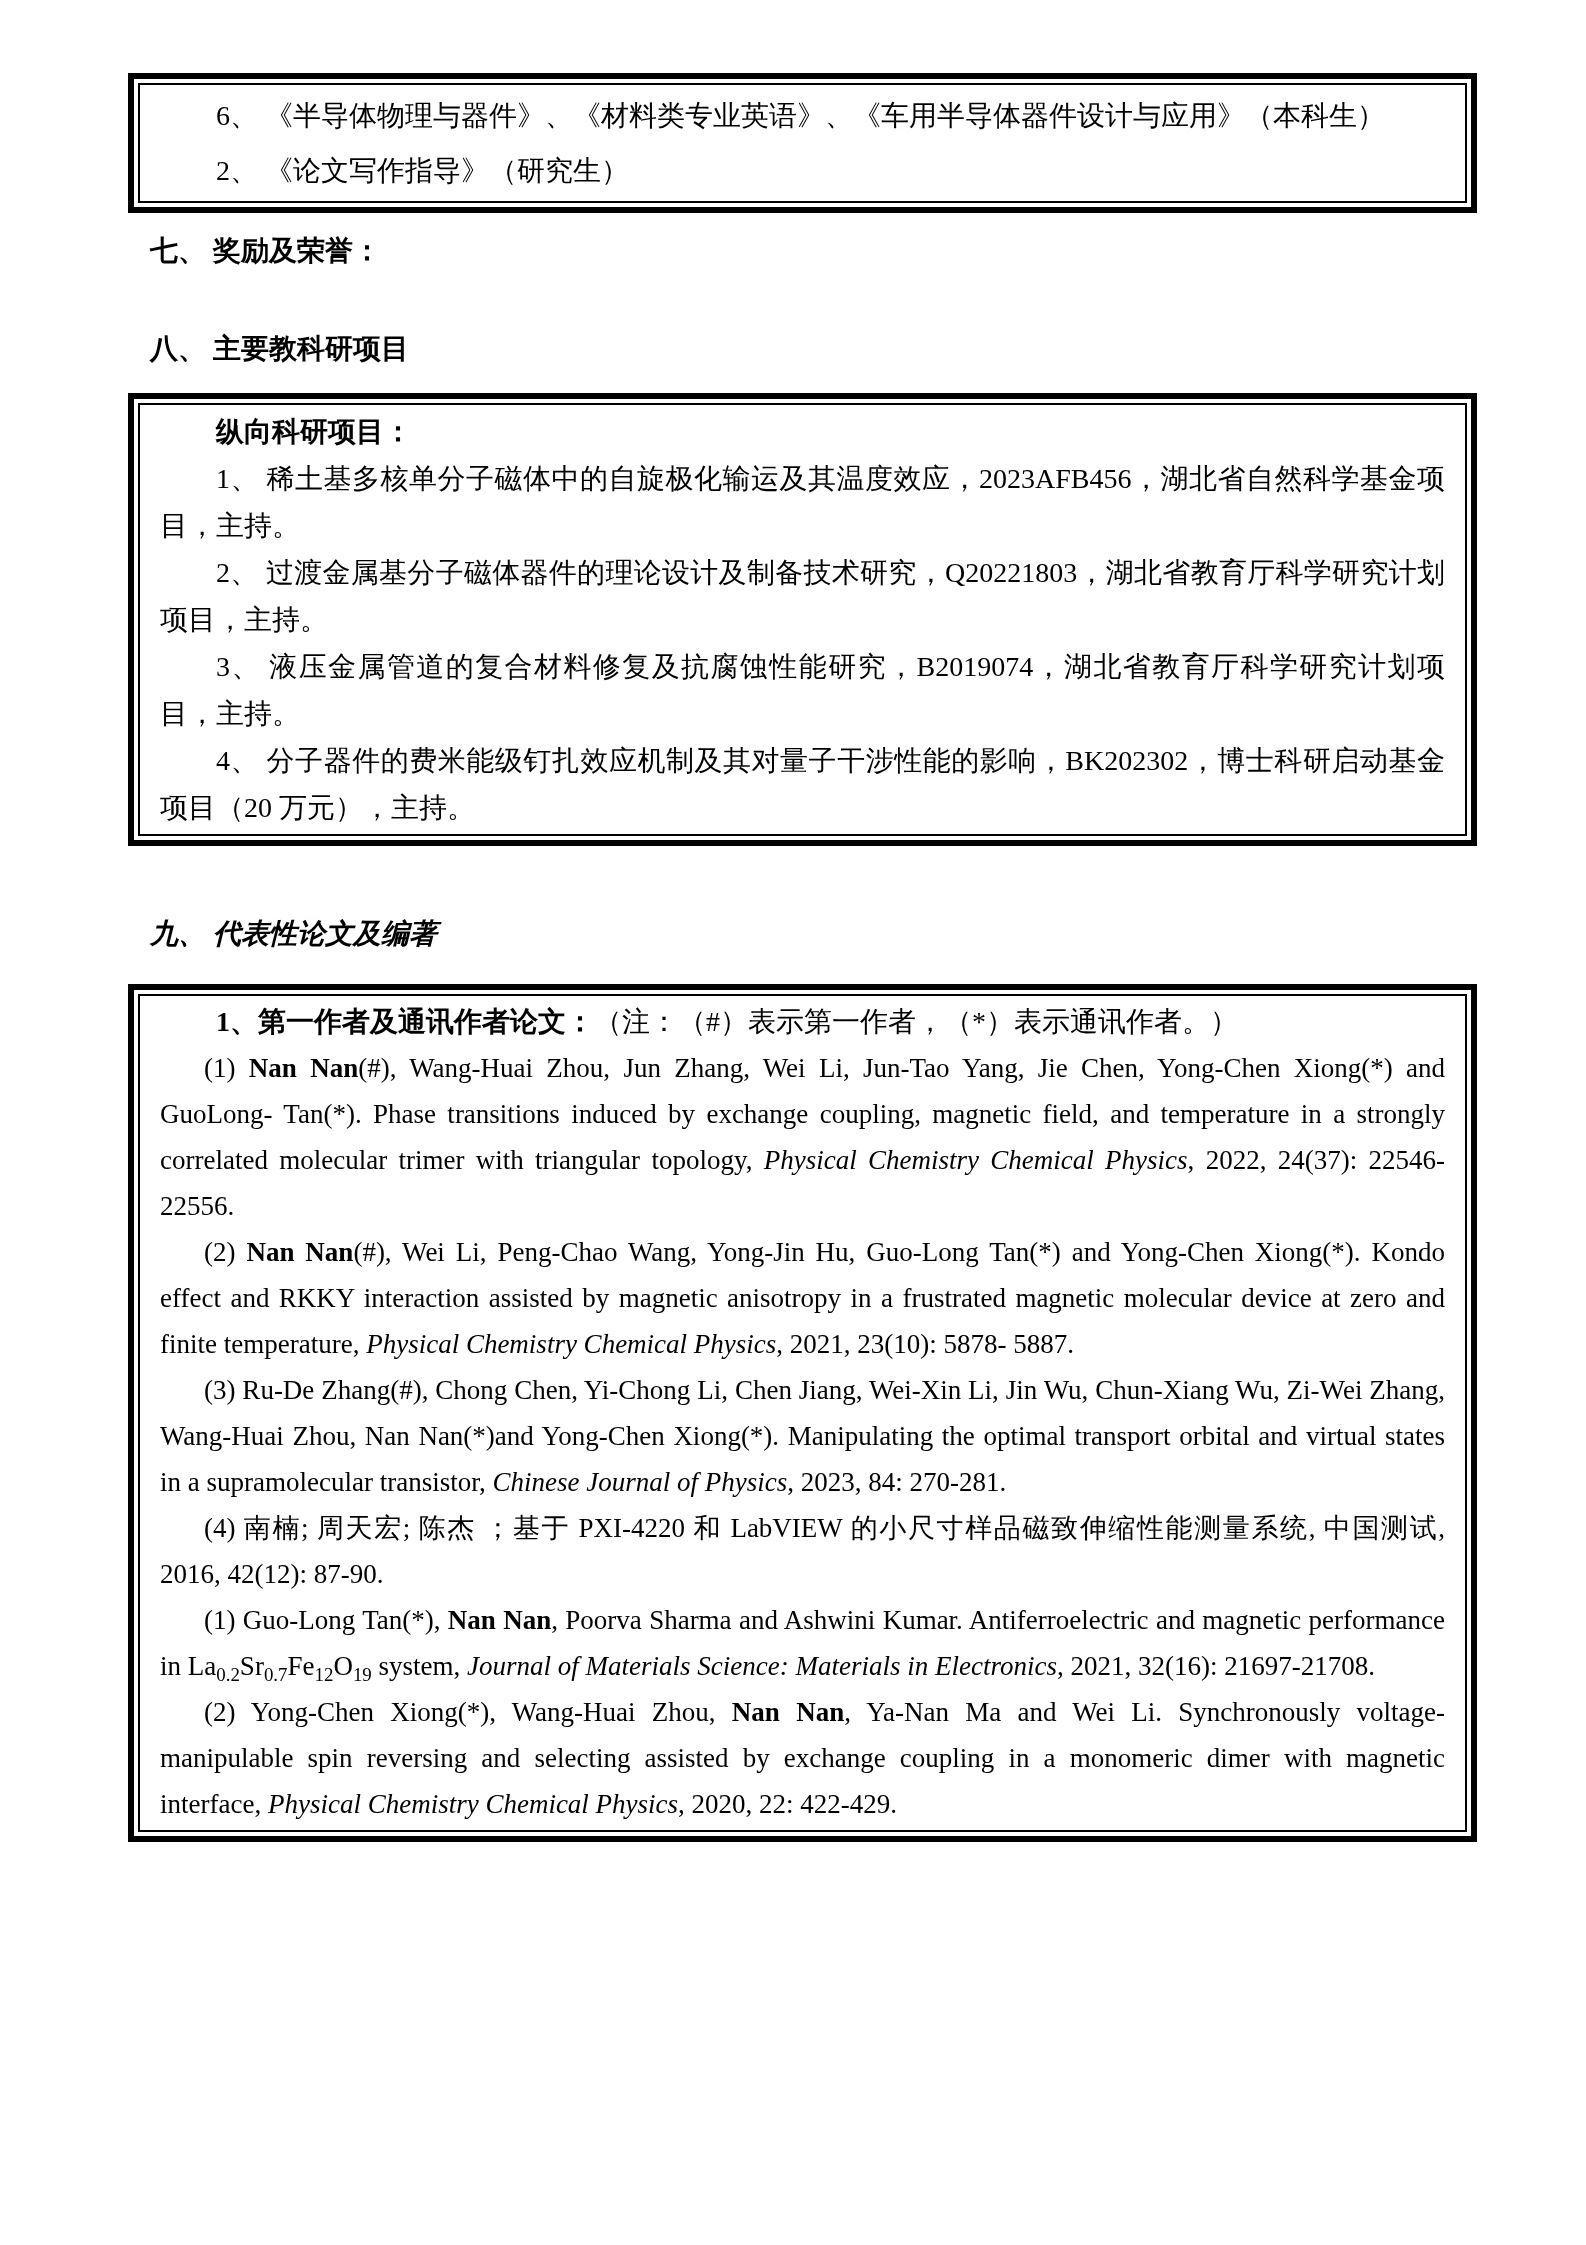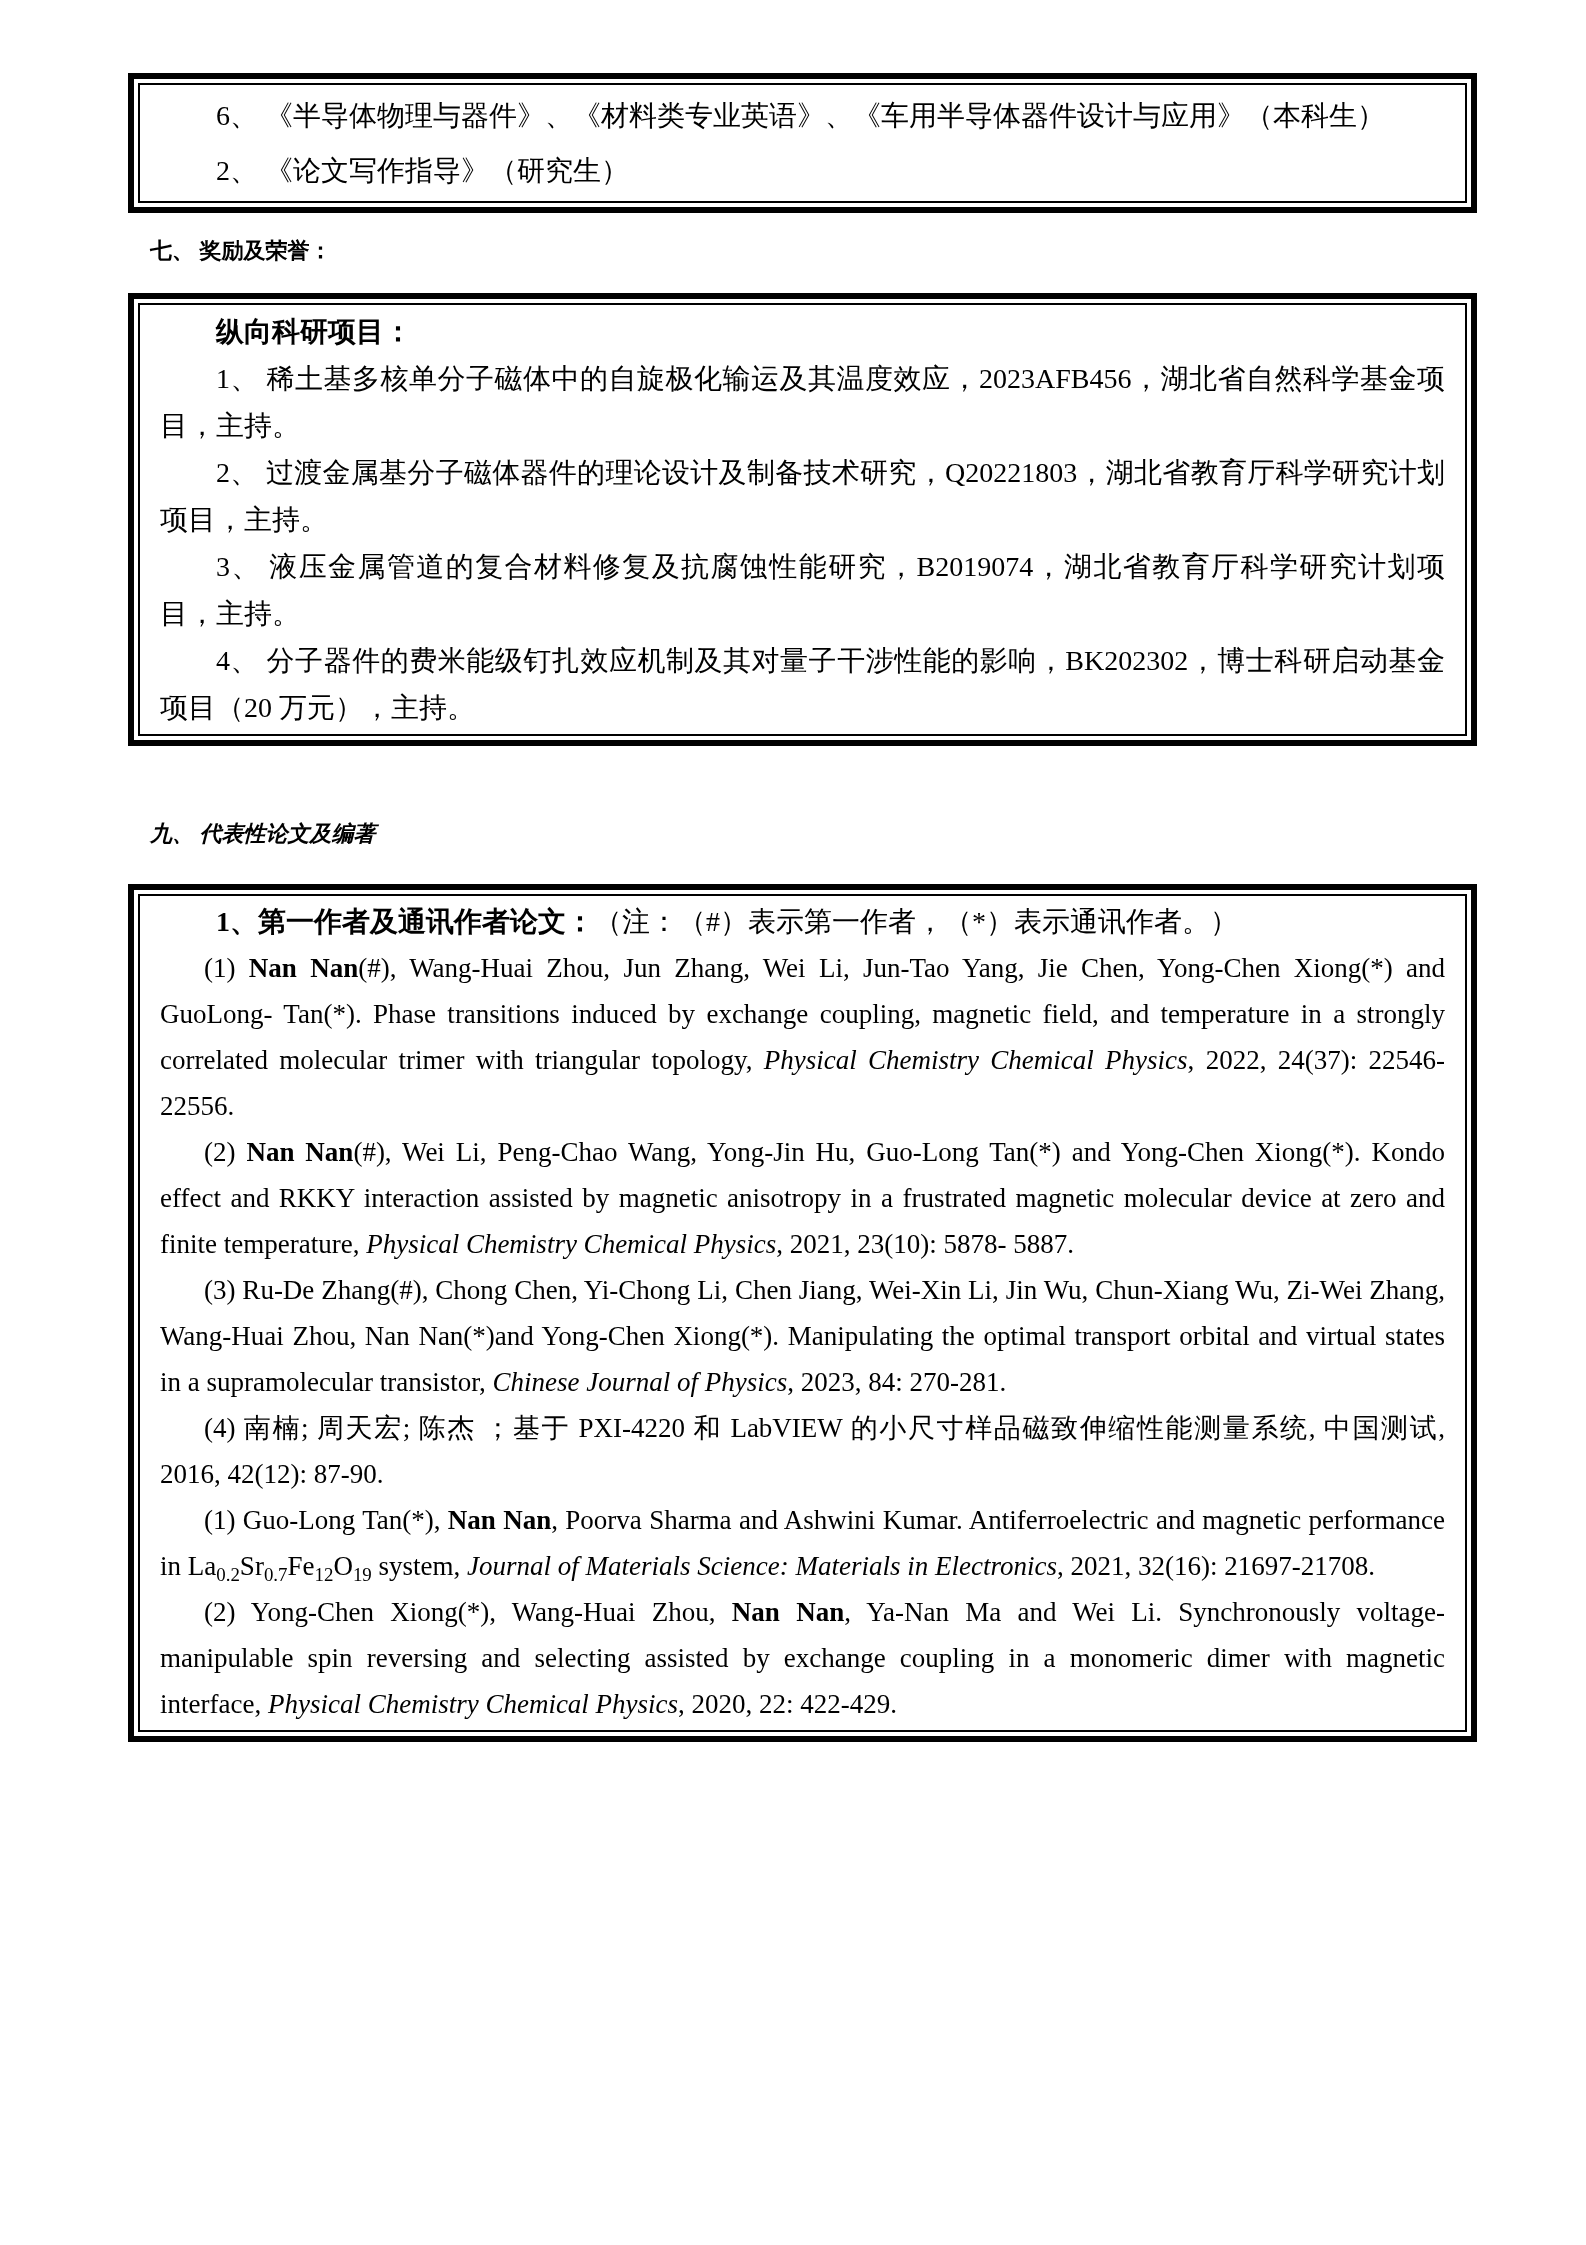--- a/index.html
+++ b/index.html
@@ -18,21 +18,21 @@
     box-sizing: border-box;
     border: 6px solid #000000;
     padding: 4px;
     background: #ffffff;
   }
   .box-inner {
     border: 2px solid #000000;
     padding: 3px 20px;
   }
   h2.section-heading {
-    font-size: 22px;
+    font-size: 28px;
     line-height: 36px;
     font-weight: bold;
     margin: 0 0 0 150px;
   }
   #courses-box { margin-top: 73px; }
   #awards-heading { margin: 20px 0 24px 150px; }
   #projects-heading { margin: 62px 0 26px 150px; }
   #publications-heading { margin: 70px 0 32px 150px; font-style: italic; }
 
   p { margin: 0; text-align: justify; }
@@ -69,20 +69,21 @@
 
   <section class="box" id="courses-box">
     <div class="box-inner">
       <p class="cn-line">6、 《半导体物理与器件》、《材料类专业英语》、《车用半导体器件设计与应用》（本科生）</p>
       <p class="cn-line">2、 《论文写作指导》（研究生）</p>
     </div>
   </section>
 
   <h2 class="section-heading" id="awards-heading">七、 奖励及荣誉：</h2>
 
+  <h2 class="section-heading" id="projects-heading">八、 主要教科研项目</h2>
   <section class="box">
     <div class="box-inner">
       <p class="proj-line proj-subhead">纵向科研项目：</p>
       <p class="proj-line">1、 稀土基多核单分子磁体中的自旋极化输运及其温度效应，2023AFB456，湖北省自然科学基金项目，主持。</p>
       <p class="proj-line">2、 过渡金属基分子磁体器件的理论设计及制备技术研究，Q20221803，湖北省教育厅科学研究计划项目，主持。</p>
       <p class="proj-line">3、 液压金属管道的复合材料修复及抗腐蚀性能研究，B2019074，湖北省教育厅科学研究计划项目，主持。</p>
       <p class="proj-line">4、 分子器件的费米能级钉扎效应机制及其对量子干涉性能的影响，BK202302，博士科研启动基金项目（20 万元），主持。</p>
     </div>
   </section>
 

